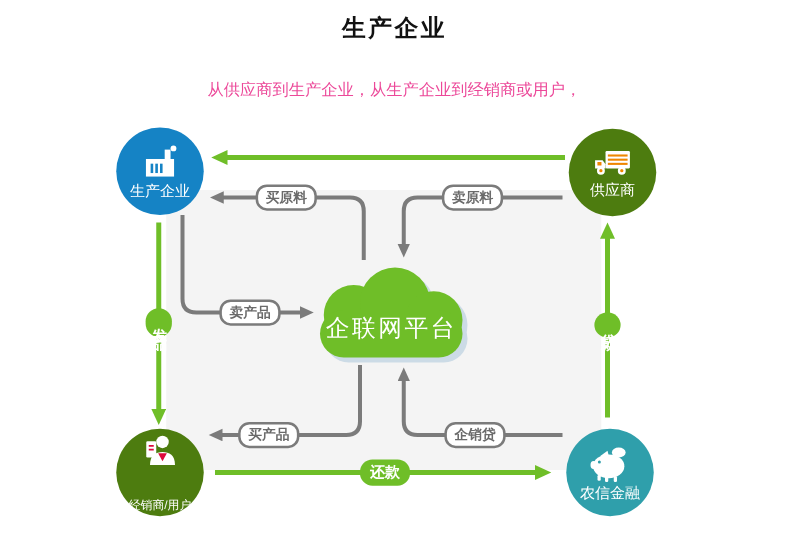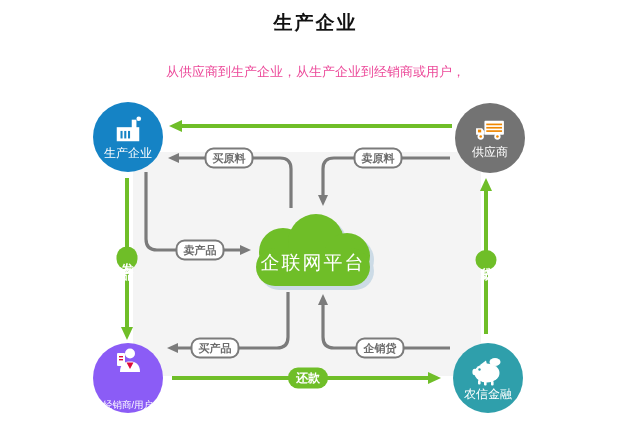--- a/index.html
+++ b/index.html
@@ -18,22 +18,22 @@
   .diagram{position:absolute;top:0;left:0;width:631px;height:427px;}
   .flow-svg{position:absolute;top:0;left:0;}
   .node{
     position:absolute;width:70px;height:70px;border-radius:50%;
     display:flex;flex-direction:column;align-items:center;justify-content:center;
     color:#fff;box-sizing:border-box;
   }
   .node .icon{display:block;}
   .node-label{font-size:12px;line-height:12px;margin-top:2px;white-space:nowrap;}
   .node-producer{left:93px;top:102px;background:#1583c5;}
-  .node-supplier{left:455px;top:103px;background:#737373;}
-  .node-distributor{left:93px;top:343px;background:#8b5cf6;gap:22px;}
+  .node-supplier{left:455px;top:103px;background:#4d7c0f;}
+  .node-distributor{left:93px;top:343px;background:#4d7c0f;gap:22px;}
   .node-distributor .node-label{font-size:9.5px;}
   .node-finance{left:453px;top:343px;background:#2f9fab;}
   .cloud-label{
     position:absolute;left:313px;top:263px;transform:translate(-50%,-50%);
     color:#fff;font-size:19px;font-weight:normal;letter-spacing:2px;white-space:nowrap;
   }
   .pill{
     position:absolute;transform:translate(-50%,-50%);white-space:nowrap;
     border-radius:10px;font-weight:bold;
   }

